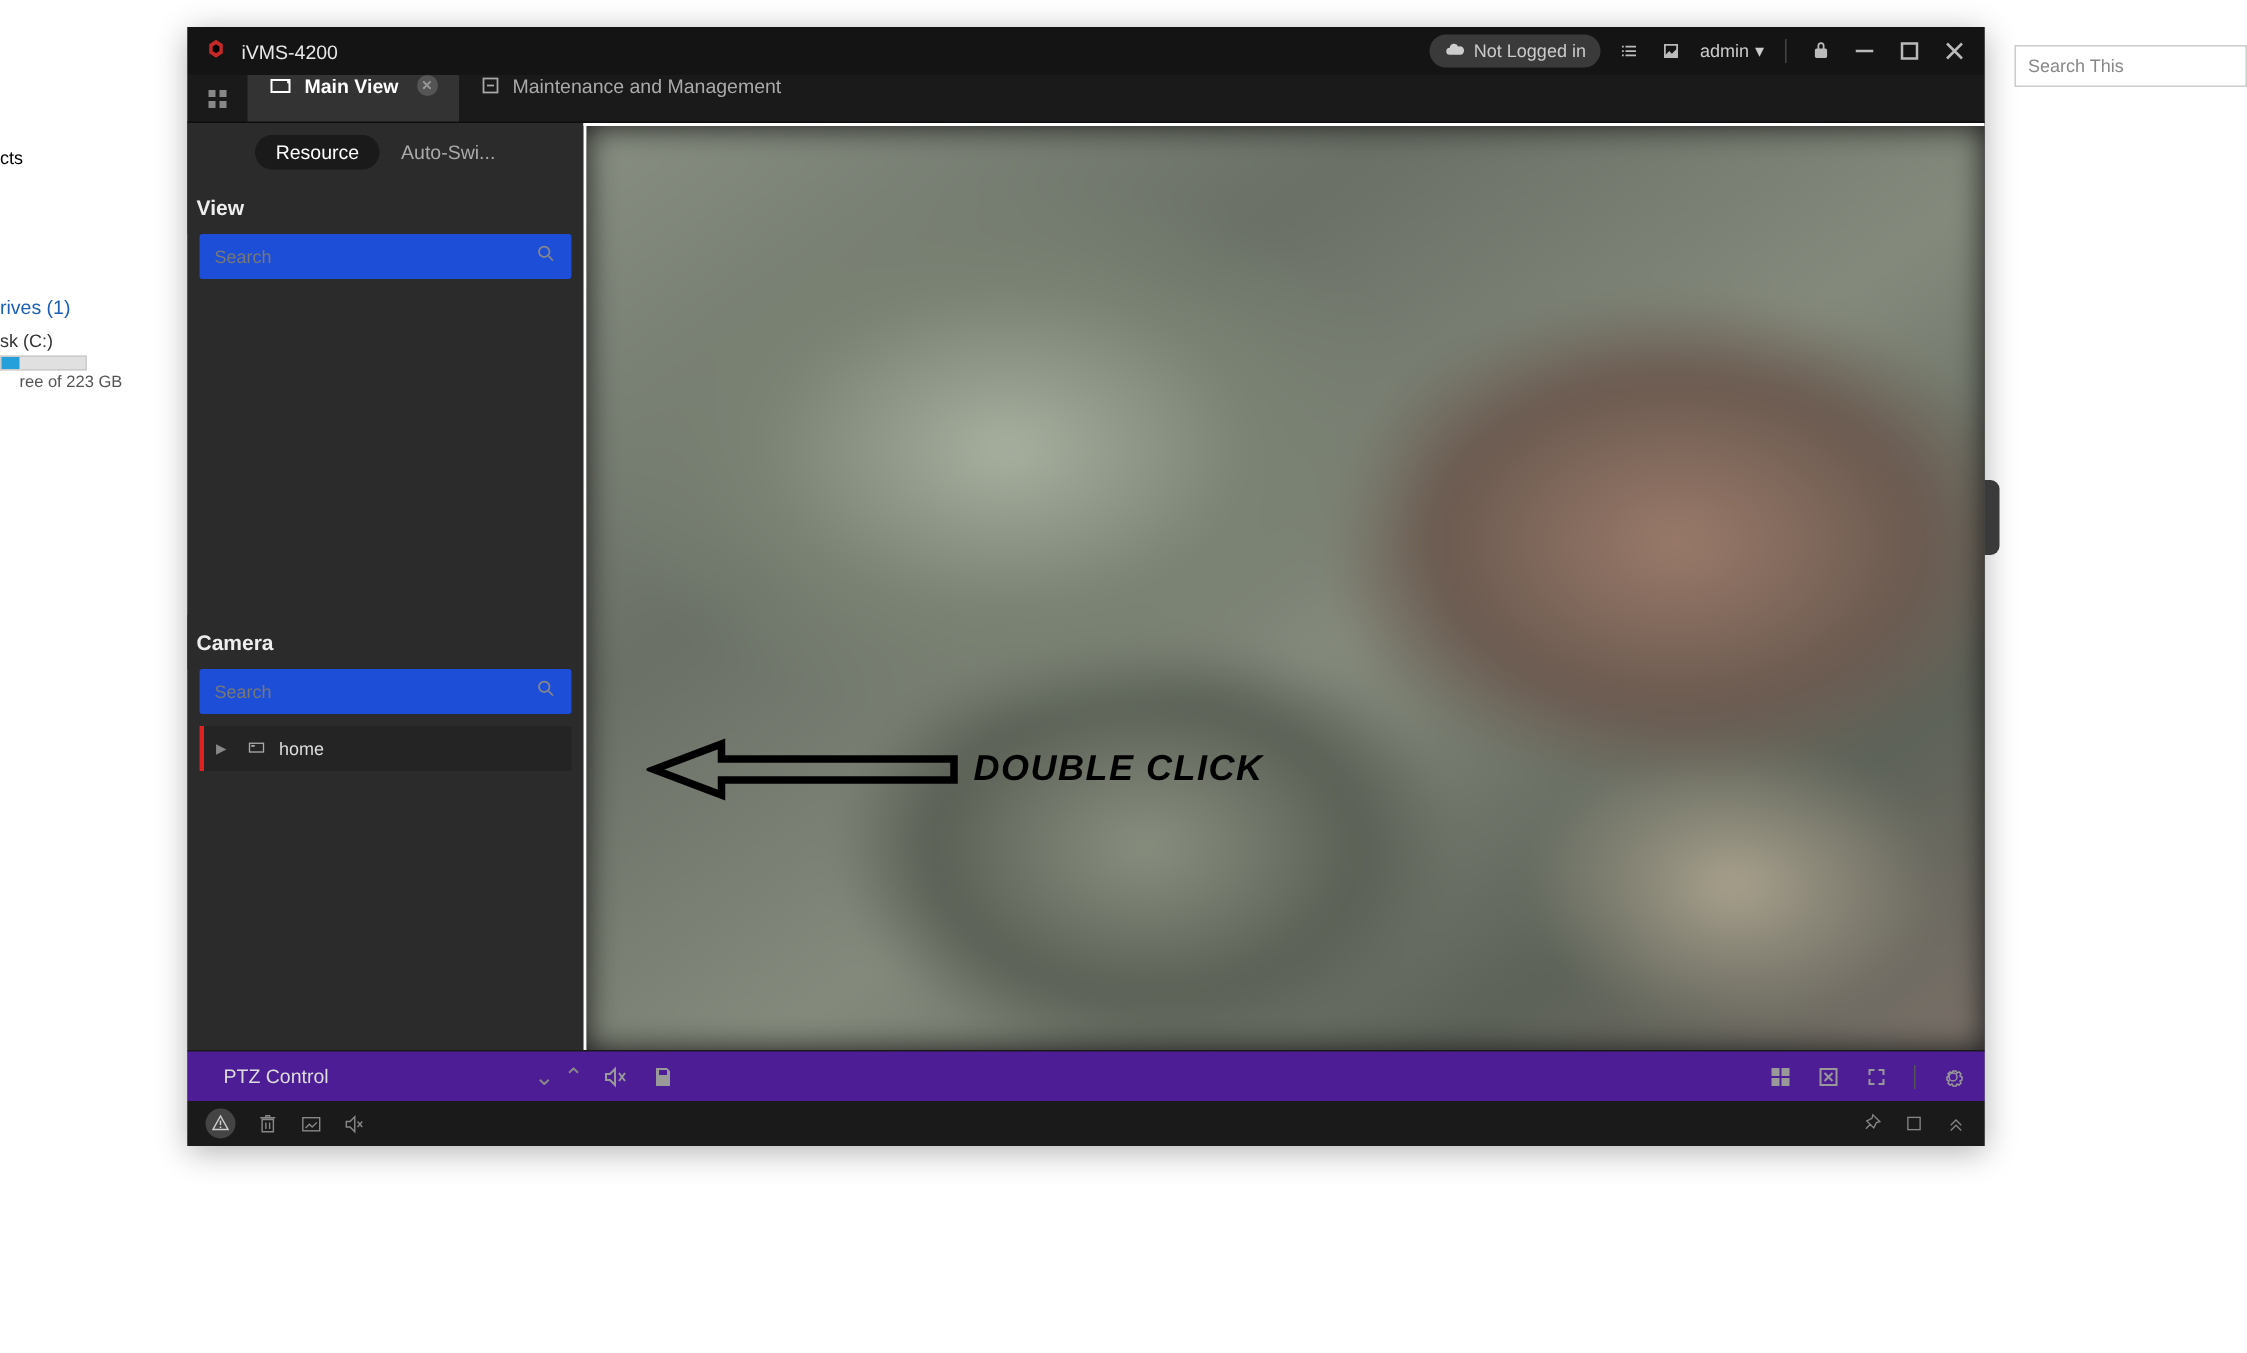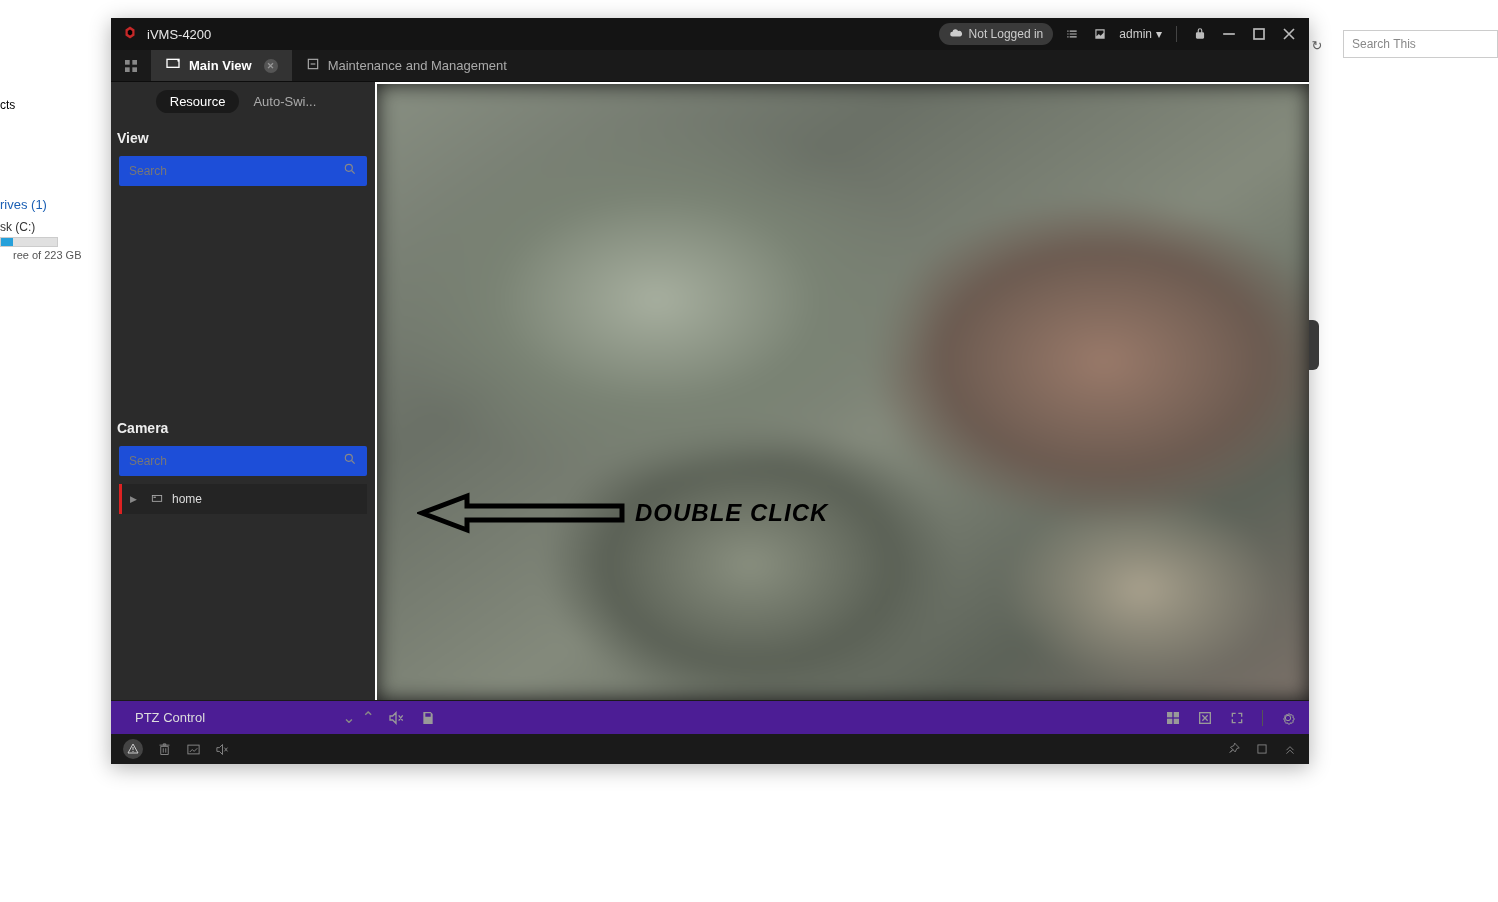--- a/index.html
+++ b/index.html
@@ -10,39 +10,39 @@
 .explorer-cts { position: absolute; left: 0; top: 98px; font-size: 12px; }
 .drives-text { position: absolute; left: 0; top: 197px; font-size: 13px; color: #1a5fb4; }
 .disk-text { position: absolute; left: 0; top: 220px; font-size: 12px; color: #333; }
 .disk-bar { position: absolute; left: 0; top: 237px; width: 58px; height: 10px; background: #e0e0e0; border: 1px solid #ccc; }
 .disk-bar-fill { width: 12px; height: 100%; background: #26a0da; }
 .disk-free { position: absolute; left: 0; top: 249px; font-size: 11px; color: #555; padding-left: 13px; }
 .top-refresh { position: absolute; right: 169px; top: 33px; width: 24px; height: 24px; display:flex; align-items:center; justify-content:center; color:#666; font-size:13px;}
 .top-search { position: absolute; right: 0; top: 30px; width: 155px; height: 28px; border: 1px solid #ccc; padding: 0 8px; font-size: 12px; color: #888; line-height: 26px; background: #fff; }
 
 
-.app-window { position: absolute; left: 111px; top: 18px; width: 1198px; height: 746px; background: #1a1a1a; display: flex; flex-direction: column; box-shadow: 0 4px 20px rgba(0,0,0,0.3); }
+.app-window { position: absolute; left: 125px; top: 18px; width: 1198px; height: 746px; background: #1a1a1a; display: flex; flex-direction: column; box-shadow: 0 4px 20px rgba(0,0,0,0.3); }
 
 
 .titlebar { height: 32px; background: #141414; display: flex; align-items: center; padding: 0 10px; color: #e8e8e8; flex-shrink: 0; }
 .logo { width: 18px; height: 18px; margin-right: 8px; display:flex; align-items:center; justify-content:center;}
 .app-title { font-size: 13px; font-weight: 500; flex: 0 0 auto; }
 .titlebar-spacer { flex: 1; }
 .titlebar-right { display: flex; align-items: center; gap: 10px; }
 .login-pill { background: #3a3a3a; border-radius: 12px; height: 22px; padding: 0 10px; display: flex; align-items: center; gap: 6px; font-size: 12px; color: #ccc; }
 .tb-icon { width: 18px; height: 18px; display: flex; align-items: center; justify-content: center; color: #bbb; cursor: pointer; }
 .tb-icon svg { width: 14px; height: 14px; }
 .admin-dd { display: flex; align-items: center; gap: 4px; font-size: 12px; color: #ccc; cursor: pointer; }
 .tb-sep { width: 1px; height: 16px; background: #444; margin: 0 4px; }
 .win-btn { width: 20px; height: 20px; display:flex; align-items:center; justify-content:center; color:#bbb; cursor:pointer; }
 
 
 .tabbar { height: 32px; background: #1a1a1a; display: flex; align-items: stretch; flex-shrink: 0; border-bottom: 1px solid #0d0d0d; }
 .tab-grid-icon { width: 40px; display:flex; align-items:center; justify-content:center; color:#888; cursor:pointer;}
-.tab { padding: 0 14px; display: flex; align-items: center; gap: 8px; color: #aaa; font-size: 13px; cursor: pointer; position: relative; }
+.tab { padding: 0 14px; display: flex; align-items: flex-start; gap: 8px; color: #aaa; font-size: 13px; cursor: pointer; position: relative; }
 .tab.active { background: #333; color: #fff; font-weight: 600; }
 .tab-close { width: 14px; height: 14px; border-radius: 50%; background: #555; display:flex; align-items:center; justify-content:center; font-size:9px; color:#999; margin-left:4px;}
 
 
 .main-area { flex: 1; display: flex; min-height: 0; }
 
 
 .sidebar { width: 264px; background: #2b2b2b; display: flex; flex-direction: column; flex-shrink: 0; }
 .subtabs { height: 38px; display: flex; align-items: center; justify-content: center; gap: 0; background: #2b2b2b; padding: 6px 0;}
 .subtab { padding: 4px 14px; font-size: 13px; color: #aaa; border-radius: 13px; cursor: pointer; }

